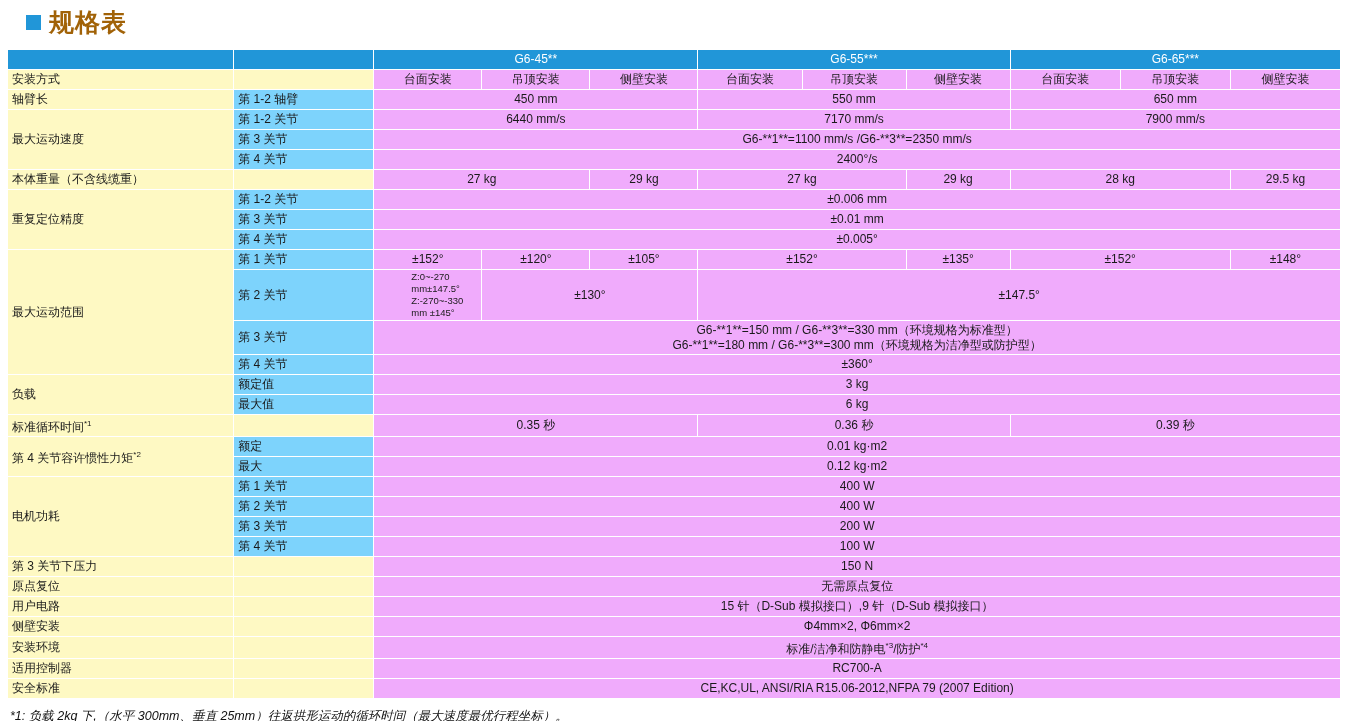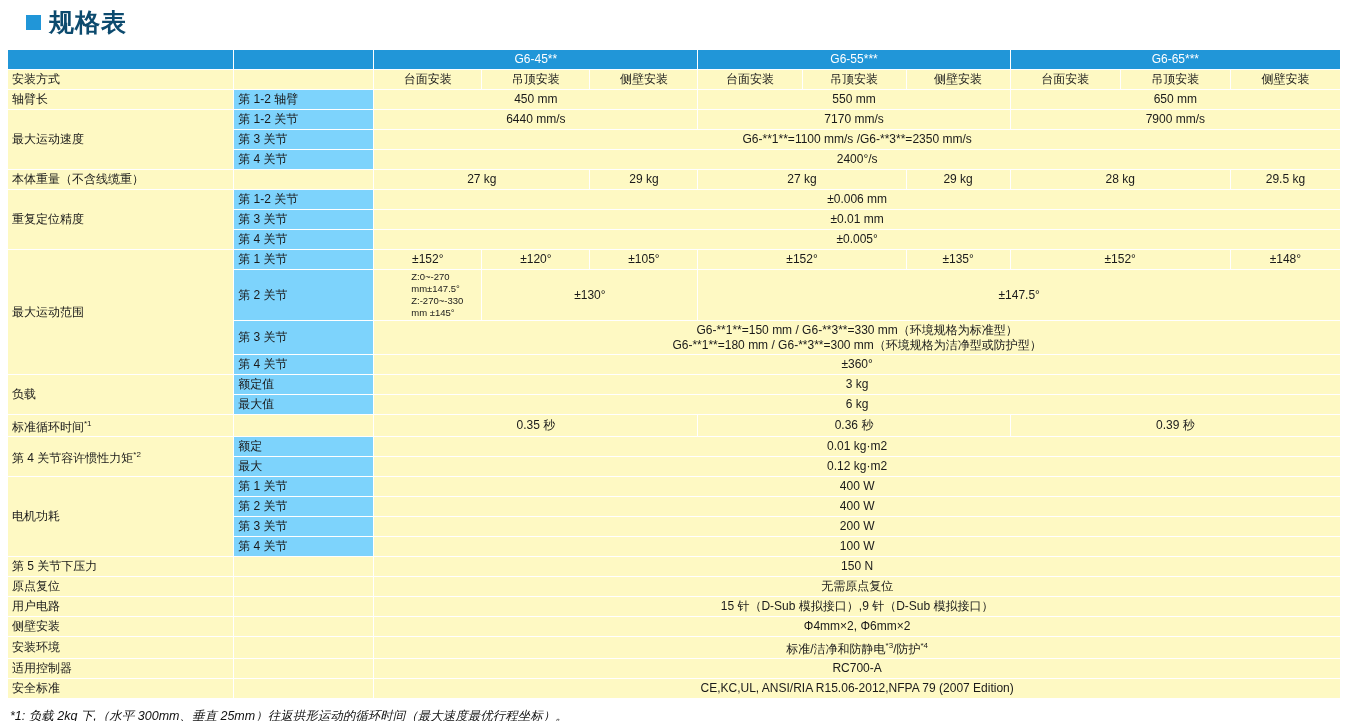--- a/index.html
+++ b/index.html
@@ -5,40 +5,40 @@
   html,body{margin:0;padding:0;}
   body{
     width:1348px;height:721px;background:#ffffff;
     font-family:"Liberation Sans","DejaVu Sans",sans-serif;
     color:#1a1a1a;overflow:hidden;
   }
   .page{position:relative;width:1348px;height:721px;}
   
   .title-row{display:flex;align-items:center;gap:8px;padding:6px 0 4px 26px;}
   .title-square{width:15px;height:15px;background:#2196d8;display:inline-block;}
-  .title-text{color:#0c4a6e;font-size:25px;font-weight:bold;letter-spacing:1px;}
+  .title-text{color:#a16207;font-size:25px;font-weight:bold;letter-spacing:1px;}
   
   table.spec{
     border-collapse:collapse;table-layout:fixed;
     width:1334px;margin:6px 0 0 7px;
     font-size:12px;
   }
   table.spec td,table.spec th{
     border:1px solid #ffffff;
     padding:1px 4px;
     line-height:15px;
     height:17px;
     vertical-align:middle;
     font-weight:normal;
   }
   .hdr-blue{background:#2196d8;color:#ffffff;font-size:12px;font-weight:bold;text-align:center;}
   .hdr-blank{background:#2196d8;}
   .c-lbl{background:#fef9c3;text-align:left;padding-left:5px;}
   .c-sub{background:#7dd3fc;text-align:left;padding-left:34px;}
-  .c-val{background:#fef9c3;text-align:center;}
+  .c-val{background:#f0abfc;text-align:center;}
   .tiny{font-size:9.5px;line-height:12px;display:block;text-align:left;padding-left:3px;margin-left:30px;}
   sup{font-size:8px;vertical-align:super;}
   
   .notes{margin:8px 0 0 10px;font-size:12.5px;line-height:19px;color:#111;}
   .notes div{white-space:nowrap;font-style:italic;}
 </style>
 </head>
 <body>
 
 <div class="page">
@@ -209,21 +209,21 @@
     <tr>
       <td class="c-sub">第 3 关节</td>
       <td class="c-val" colspan="9">200 W</td>
     </tr>
     <tr>
       <td class="c-sub">第 4 关节</td>
       <td class="c-val" colspan="9">100 W</td>
     </tr>
 
     <tr>
-      <td class="c-lbl">第 5 关节下压力</td>
+      <td class="c-lbl">第 3 关节下压力</td>
       <td class="c-lbl"></td>
       <td class="c-val" colspan="9">150 N</td>
     </tr>
 
     <tr>
       <td class="c-lbl">原点复位</td>
       <td class="c-lbl"></td>
       <td class="c-val" colspan="9">无需原点复位</td>
     </tr>
 

